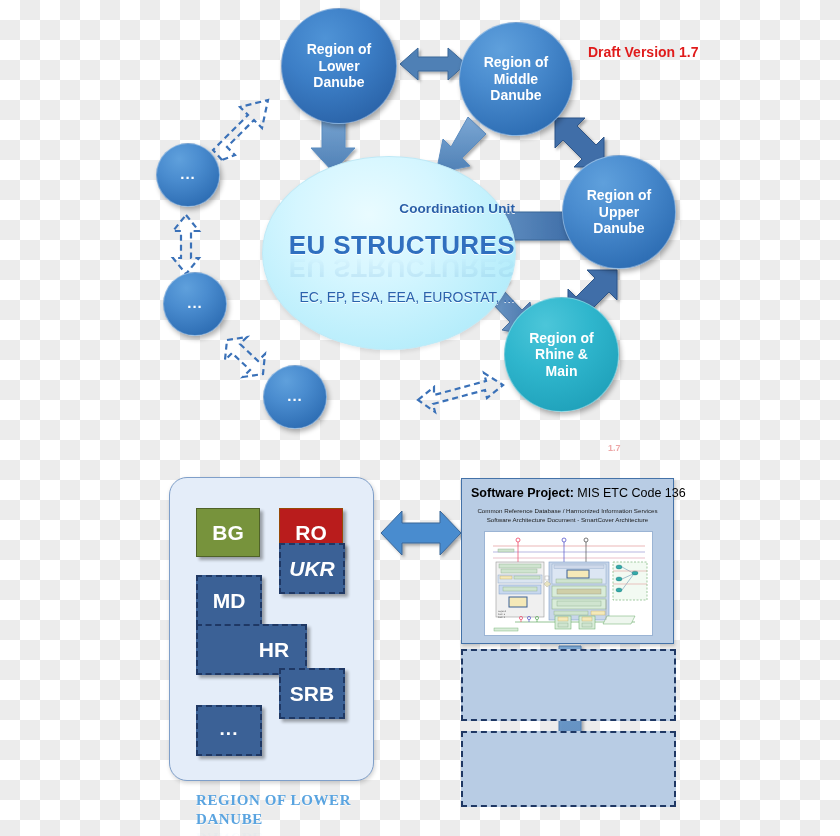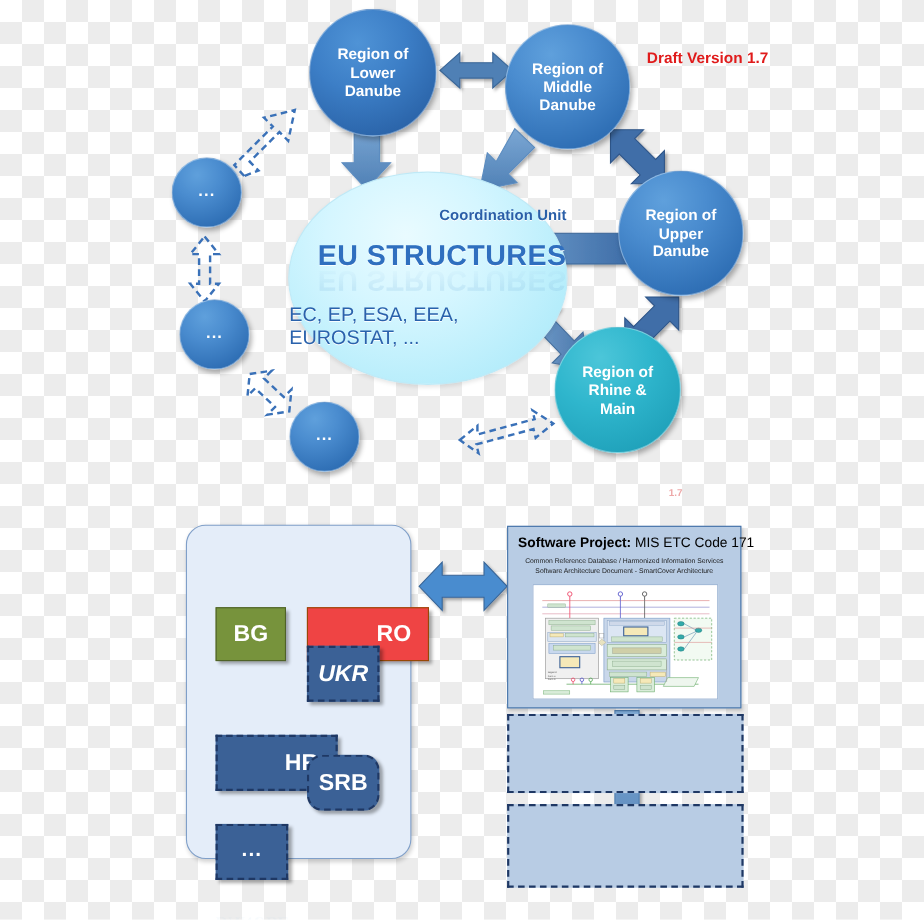--- a/index.html
+++ b/index.html
@@ -51,21 +51,21 @@
     text-shadow:0 1px 0 rgba(255,255,255,.85);
   }
   .hub-reflect{
     color:rgba(110,170,215,.42);font-weight:bold;font-size:26px;letter-spacing:.4px;
     transform:scaleY(-1);
     margin-top:-9px;
     -webkit-mask-image:linear-gradient(to top,rgba(0,0,0,0) 10%,rgba(0,0,0,.55) 100%);
             mask-image:linear-gradient(to top,rgba(0,0,0,0) 10%,rgba(0,0,0,.55) 100%);
     pointer-events:none;
   }
-  .hub-list{color:#2a62ac;font-size:18px;margin-top:6px;
+  .hub-list{color:#2a62ac;font-size:14px;margin-top:6px;
             text-shadow:0 1px 0 rgba(255,255,255,.85);}
 
   
   .svgl{position:absolute;left:0;top:0;width:840px;height:836px;pointer-events:none;}
 
   
   .draft{
     position:absolute;color:#e01b1b;font-weight:bold;font-size:14px;
     font-family:"Liberation Sans",sans-serif;
     margin-top:37px;
@@ -80,24 +80,23 @@
     background:#e4edf9;
     border:1.5px solid #7f9fc9;
     border-radius:18px;
     box-shadow:1px 2px 4px rgba(0,0,0,.18);
   }
   .tile{
     position:absolute;
     display:flex;align-items:center;justify-content:center;
     color:#ffffff;font-weight:bold;font-size:21px;
     box-shadow:3px 3px 3px rgba(0,0,0,.33);
-    margin-top:44px;
   }
   .tile-green{background:#77933c;border:1.5px solid #4f6228;}
-  .tile-orange{background:#ef4444;border:1.5px solid #974806;padding-left:47px;}
+  .tile-orange{background:#b91c1c;border:1.5px solid #974806;}
   .tile-dash{background:#3b6196;border:2px dashed #1f3864;}
   .tile-dots{font-size:19px;letter-spacing:1px;padding-bottom:4px;}
 
   .region-label{
     position:absolute;
     color:#5aa4e0;font-family:"Liberation Serif",serif;font-weight:bold;
     font-size:15px;letter-spacing:.6px;line-height:1.25;
     text-shadow:0 1px 0 rgba(255,255,255,.8);
   }
   .region-label-reflect{
@@ -248,42 +247,49 @@
 
   <div class="panel-left" style="left:169px;top:477px;width:203px;height:302px;"></div>
 
   <div class="tile tile-green" style="left:196px;top:508px;width:62px;height:47px;">
     <span>BG</span>
   </div>
   <div class="tile tile-orange" style="left:279px;top:508px;width:62px;height:47px;">
     <span>RO</span>
   </div>
 
+  <div class="tile tile-dash" style="left:196px;top:575px;width:62px;height:47px;">
+    <span>MD</span>
+  </div>
   <div class="tile tile-dash" style="left:279px;top:543px;width:62px;height:47px;font-style:italic;">
     <span>UKR</span>
   </div>
 
   <div class="tile tile-dash" style="left:196px;top:624px;width:62px;height:47px;padding-left:45px;">
     <span>HR</span>
   </div>
-  <div class="tile tile-dash" style="left:279px;top:642px;width:62px;height:47px;border-radius:14px;">
+  <div class="tile tile-dash" style="left:279px;top:668px;width:62px;height:47px;">
     <span>SRB</span>
   </div>
 
   <div class="tile tile-dash" style="left:196px;top:705px;width:62px;height:47px;">
     <span class="tile-dots">...</span>
   </div>
 
+  <div class="region-label" style="left:196px;top:791px;width:180px;">
+    <div>REGION OF LOWER</div>
+    <div>DANUBE</div>
+  </div>
   <div class="region-label-reflect" style="left:196px;top:828px;width:180px;">
     <div>DANUBE</div>
   </div>
 
   <div class="panel-flag" style="left:461px;top:478px;width:211px;height:164px;">
     <div class="flag-title" style="left:9px;top:7px;">
-      <span>Software Project:</span><span class="norm"> MIS ETC Code 171</span>
+      <span>Software Project:</span><span class="norm"> MIS ETC Code 136</span>
     </div>
     <div class="flag-sub" style="left:0;top:28px;">
       <div>Common Reference Database / Harmonized Information Services</div>
       <div>Software Architecture Document -  SmartCover Architecture</div>
     </div>
 
     <div class="thumb" style="left:22px;top:52px;width:167px;height:103px;">
       <svg viewBox="0 0 167 103" width="167" height="103">
         <rect x="0" y="0" width="167" height="103" fill="#ffffff"></rect>
 

